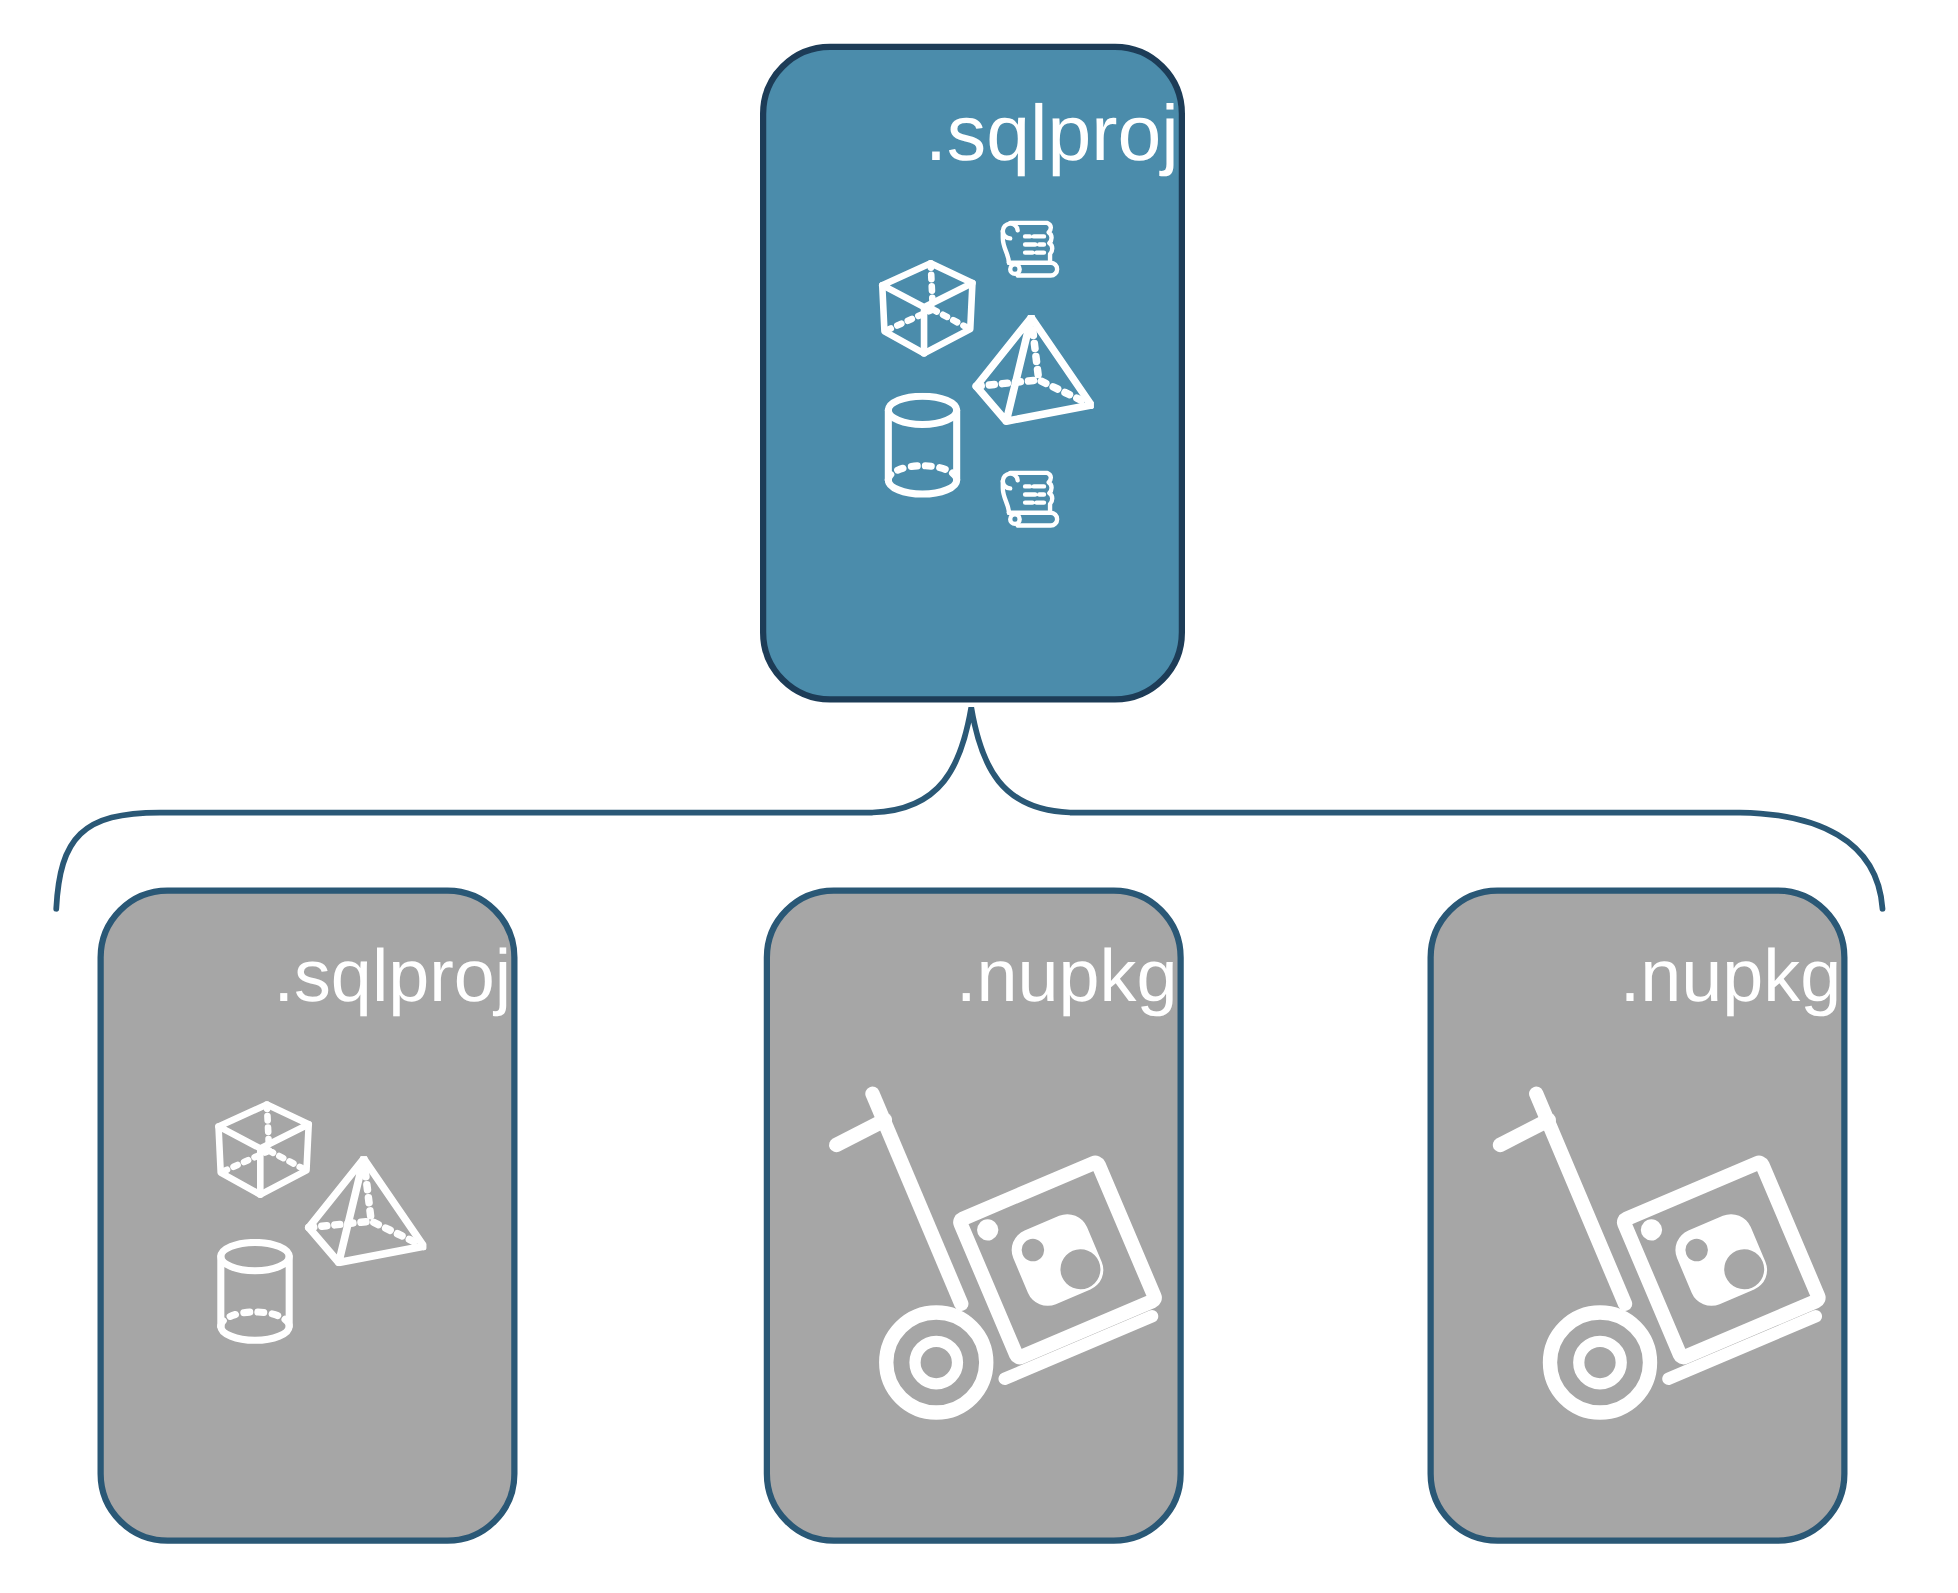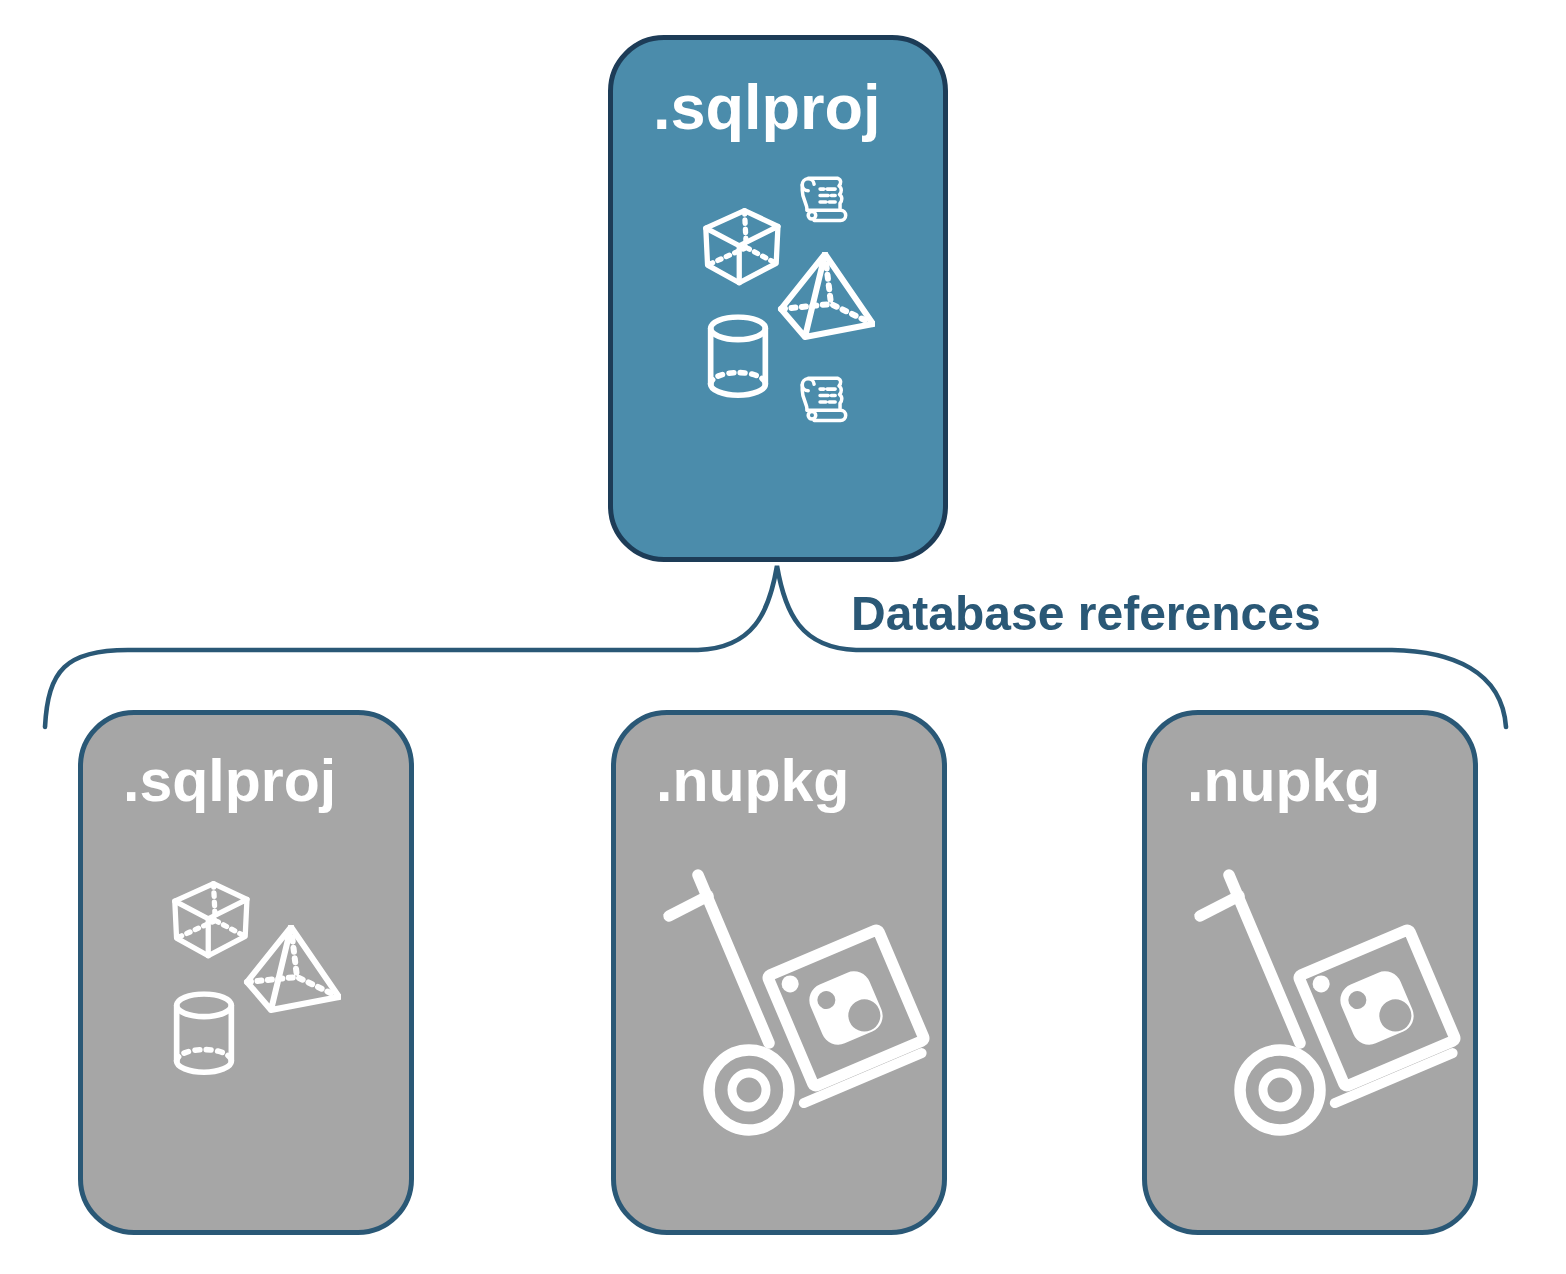--- a/index.html
+++ b/index.html
@@ -11,26 +11,25 @@
     overflow:hidden;
   }
   .node{
     position:absolute;
     box-sizing:border-box;
     border-radius:56px;
     border:5px solid #2a5876;
   }
   .node-label{
     width:100%;
-    text-align:left;
-    font-weight:700;
+    text-align:right;
+    font-weight:400;
     color:#ffffff;
     line-height:1.05;
     letter-spacing:0px;
-    padding-left:40px;
   }
   .root-node{left:608px;top:35px;width:340px;height:527px;}
   .root-node .node-label{padding-top:34px;font-size:63px;}
   .child-node{top:710px;width:336px;height:525px;}
   .child-node .node-label{padding-top:36px;font-size:59px;}
   .child-0{left:78px;}
   .child-1{left:611px;}
   .child-2{left:1142px;}
   .icon{position:absolute;display:block;}
   .brace-svg{position:absolute;left:0;top:0;width:1566px;height:1274px;pointer-events:none;}
@@ -114,21 +113,20 @@
       </svg>
     <svg class="icon" style="left: 186px; top: 334px; width: 54px; height: 54px; color: rgb(255, 255, 255);" viewBox="0 0 100 100">
         <use href="#sym-scroll"></use>
       </svg>
   </div>
 
   <svg class="brace-svg" style="stroke: rgb(42, 88, 118);">
     <path d="M 45 727 C 48 670, 66 650, 128 650 L 698 650 C 753 648, 769 613, 777 566
              C 785 613, 801 648, 856 650 L 1392 650 C 1452 651, 1502 671, 1506 727" fill="none" stroke-width="4.6" stroke-linecap="round"></path>
   </svg>
-  <div class="connector-label" style="color: rgb(42, 88, 118);">Database references</div>
 
   <div class="node child-node child-0" style="background: rgb(166, 166, 166); border-color: rgb(42, 88, 118);">
     <div class="node-label">.sqlproj</div>
     <svg class="icon" style="left: 83px; top: 158px; width: 88px; height: 88px; color: rgb(255, 255, 255);" viewBox="0 0 100 100">
         <use href="#sym-cube"></use>
       </svg>
     <svg class="icon" style="left: 158px; top: 210px; width: 100px; height: 88px; color: rgb(255, 255, 255);" viewBox="0 0 100 88">
         <use href="#sym-pyramid"></use>
       </svg>
     <svg class="icon" style="left: 88px; top: 276px; width: 66px; height: 87px; color: rgb(255, 255, 255);" viewBox="0 0 70 92">

